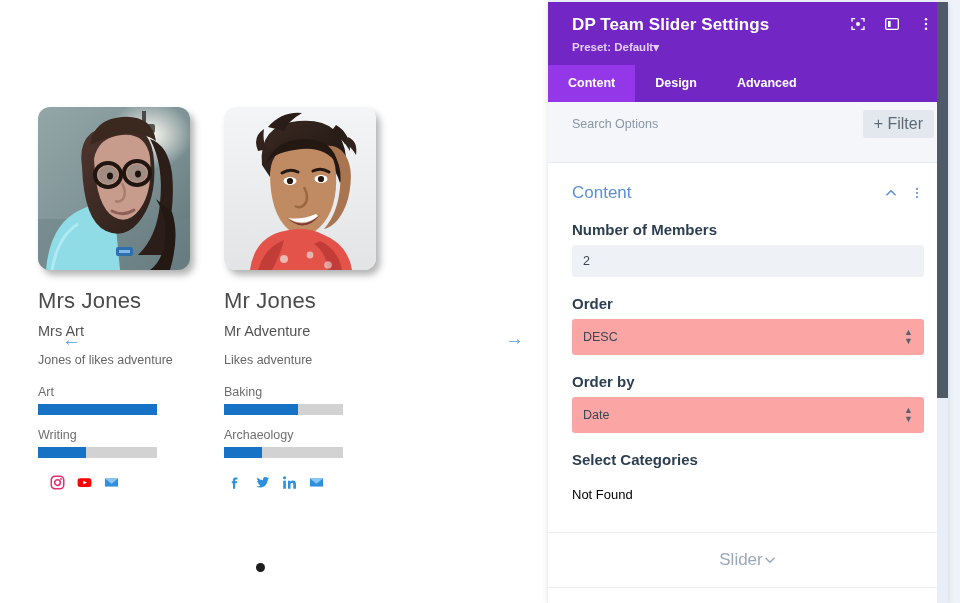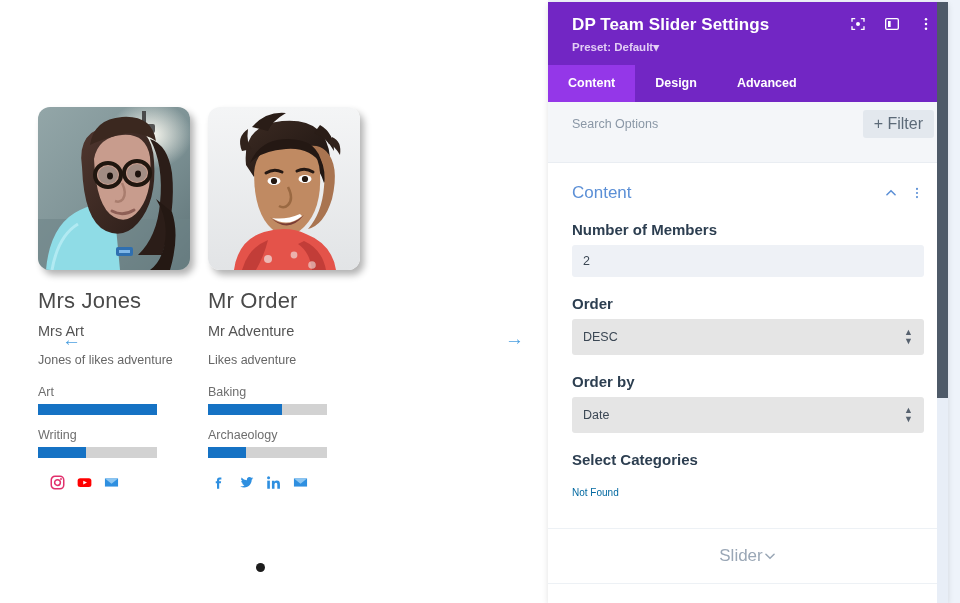--- a/index.html
+++ b/index.html
@@ -6,21 +6,21 @@
   html, body {
     width: 960px; height: 603px;
     font-family: "Liberation Sans", sans-serif;
     background: #ffffff; overflow: hidden;
   }
   #app { position: relative; width: 960px; height: 603px; }
 
   
   #preview { position: absolute; left: 0; top: 0; width: 548px; height: 603px; background: #fff; }
 
-  .cards { position: absolute; left: 38px; top: 107px; display: flex; gap: 18px; }
+  .cards { position: absolute; left: 38px; top: 107px; display: flex; gap: 34px; }
   .card { width: 152px; }
 
   .photo-wrap { position: relative; width: 152px; height: 163px; }
   .photo {
     width: 152px; height: 163px; border-radius: 12px; overflow: hidden;
     box-shadow: 4px 5px 7px rgba(0,0,0,0.30); position: relative;
   }
   .photo svg { display: block; width: 100%; height: 100%; }
 
   .member-name {
@@ -106,26 +106,26 @@
   .kebab { cursor: pointer; color: #5b8fd6; }
 
   .field { margin-top: 18px; }
   .field-label { font-size: 15px; font-weight: bold; color: #2c3e50; margin-bottom: 7px; }
   .field-input {
     width: 100%; background: #eef1f6; border: 0; border-radius: 3px;
     padding: 9px 11px; font-size: 12.5px; color: #3b4754; outline: none;
     font-family: "Liberation Sans", sans-serif;
   }
   .field-select {
-    width: 100%; background: #e5e5e5; border-radius: 3px; padding: 9px 11px;
+    width: 100%; background: #fca5a5; border-radius: 3px; padding: 9px 11px;
     font-size: 12.5px; color: #3b4754; cursor: pointer;
     display: flex; align-items: center; justify-content: space-between;
   }
   .stepper { font-size: 9px; line-height: 9px; color: #56616e; text-align: center; }
-  .field-static { font-size: 10px; color: #0369a1; margin-top: 19px; }
+  .field-static { font-size: 13px; color: #000000; margin-top: 19px; }
 
   .section-closed {
     padding: 17px 24px 17px 24px; border-top: 1px solid #edf1f5;
     display: flex; align-items: center; justify-content: center;
     cursor: pointer;
   }
 
   .scrollbar-track {
     position: absolute; right: 0; top: 0; width: 11px; height: 100%; background: #e8eef7;
   }
@@ -258,21 +258,21 @@
               <path d="M64 111 q16 10 30 -2 l-2 -2 q-14 6 -28 4 z" fill="#ffffff"></path>
               <path d="M26 163 q4 -30 30 -38 q24 -7 42 2 q26 10 30 36 z" fill="#e4534a"></path>
               <path d="M34 163 q6 -22 26 -30 q-4 16 -12 30 z" fill="#c23d38"></path>
               <path d="M96 134 q18 8 22 29 l-14 0 q-2 -18 -14 -26 z" fill="#c23d38"></path>
               <circle cx="60" cy="152" r="4" fill="#f0f0ee" opacity=".65"></circle>
               <circle cx="86" cy="148" r="3.4" fill="#f0f0ee" opacity=".6"></circle>
               <circle cx="104" cy="158" r="3.8" fill="#f0f0ee" opacity=".55"></circle>
             </svg>
           </div>
         </div>
-        <div class="member-name">Mr Order</div>
+        <div class="member-name">Mr Jones</div>
         <div class="member-role">Mr Adventure</div>
         <div class="member-desc">Likes adventure</div>
 
         <div class="skills">
           <div class="skill">
             <div class="skill-label">Baking</div>
             <div class="skill-track">
               <div class="skill-fill" style="width: 62%;"></div>
             </div>
           </div>

